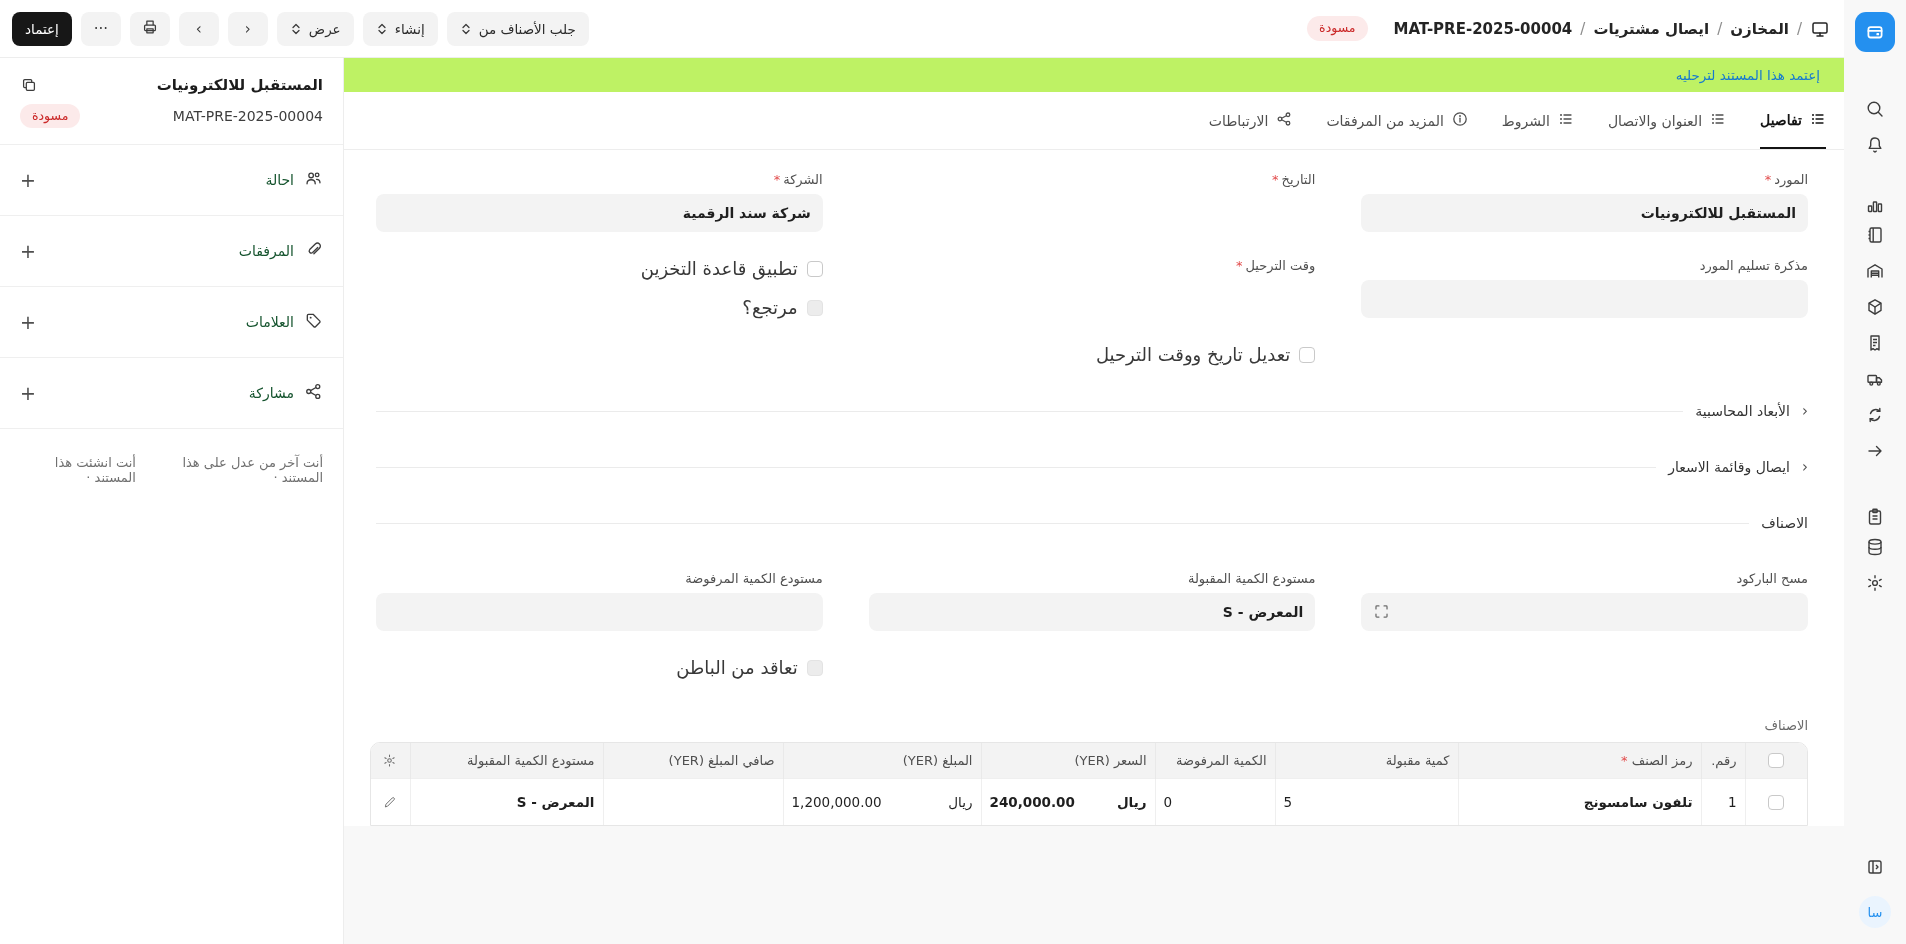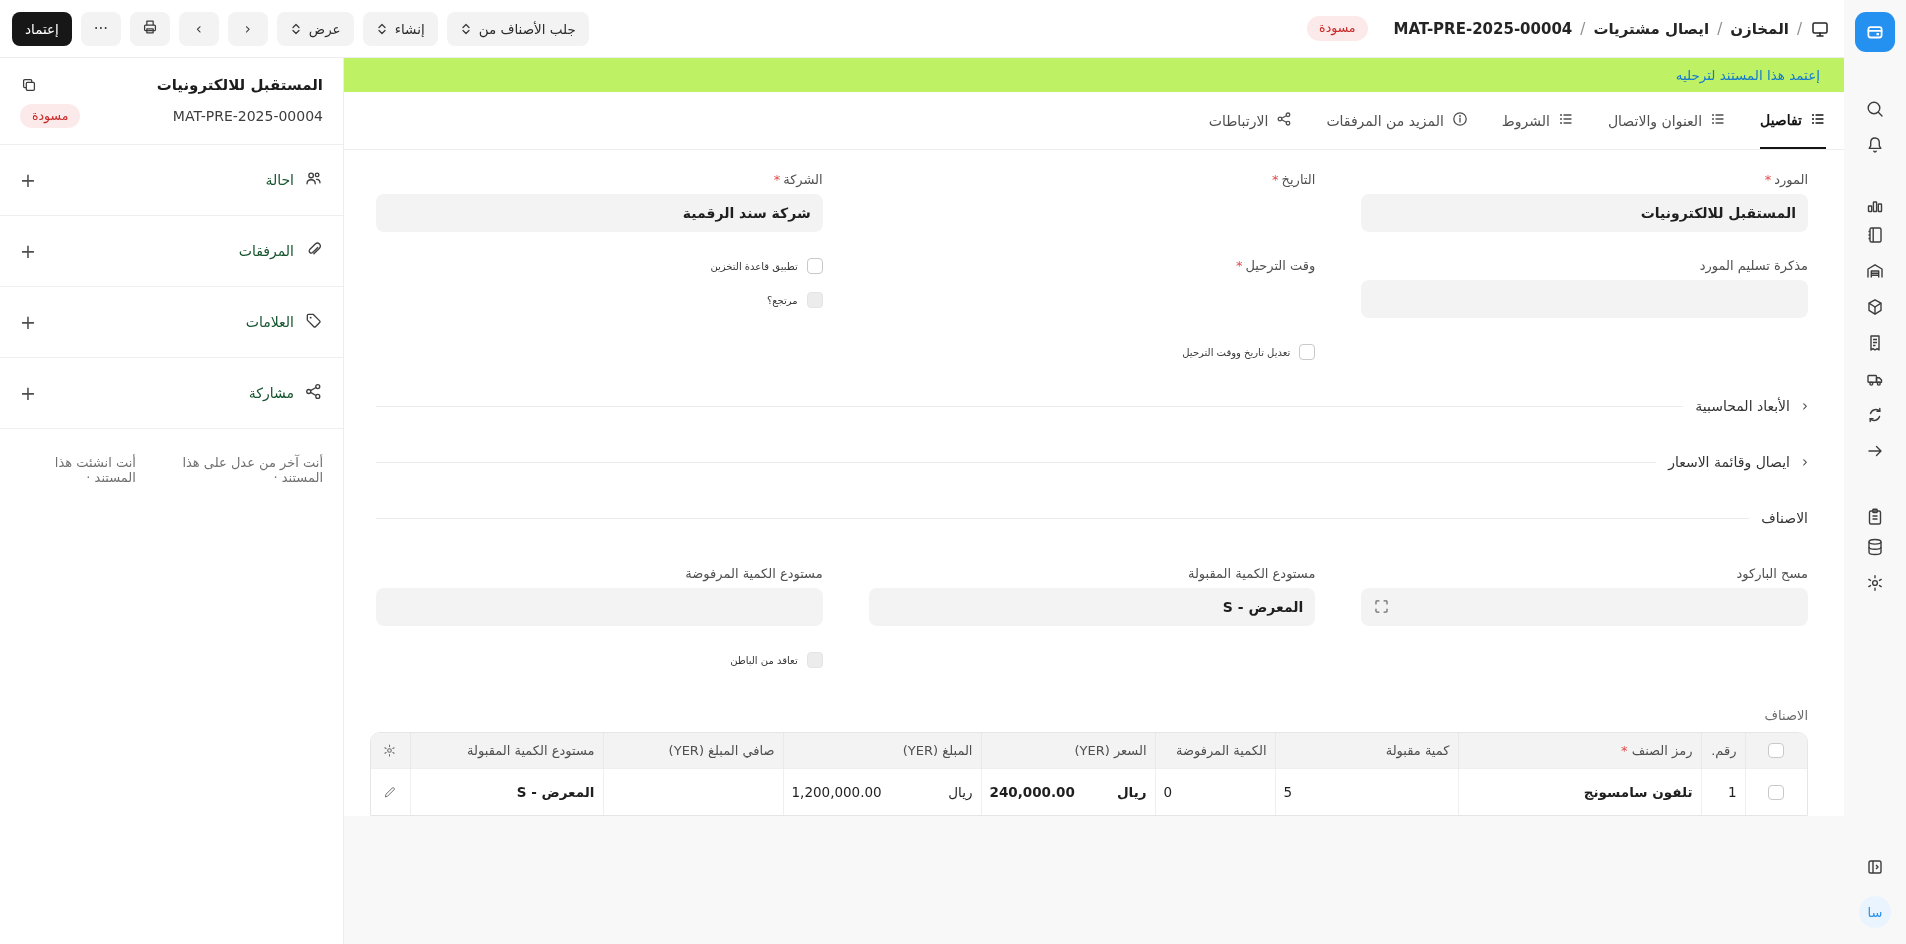--- a/index.html
+++ b/index.html
@@ -49,21 +49,21 @@
   .tab.active { color:#141414; font-weight:700; box-shadow:inset 0 -2px 0 #141414;font-family:Liberation Serif, serif; }
   .tab.active svg { stroke:#141414; }
 
   .form { padding:22px 36px 0 32px; }
   .fgrid { display:grid; grid-template-columns:repeat(3,1fr); column-gap:46px; }
   .field { margin-bottom:26px; }
   .flabel { font-size:13px; color:#505050; margin-bottom:7px; display:flex; gap:3px; }
   .req { color:#e24c4c; }
   .fvalue { background:#f3f3f3; border-radius:8px; height:38px; padding:0 12px; display:flex; align-items:center; font-weight:700; font-size:14px; color:#1f1f1f; cursor:text; }
   .fvalue.empty { font-weight:400; }
-  .cbrow { display:flex; align-items:center; gap:9px; font-size:10px; color:#383838; cursor:pointer; }
+  .cbrow { display:flex; align-items:center; gap:9px; font-size:18px; color:#383838; cursor:pointer; }
   .cb { width:16px; height:16px; border:1px solid #c9c9c9; border-radius:4px; background:#fff; flex:0 0 16px; }
   .cb.disabled { background:#ececec; border-color:#e3e3e3; }
   .cb-mid { margin-top:18px; }
   .mt-edit { margin-bottom:30px; }
 
   .section { display:flex; align-items:center; gap:12px; margin:0 0 40px; cursor:pointer; }
   .section .chev { color:#4f4f4f; font-size:15px; line-height:1; }
   .section .stitle { font-size:14px; color:#333; font-weight:500; white-space:nowrap; }
   .section .line { flex:1; border-top:1px solid #ebebeb; }
   .section.first { margin-top:8px; }

